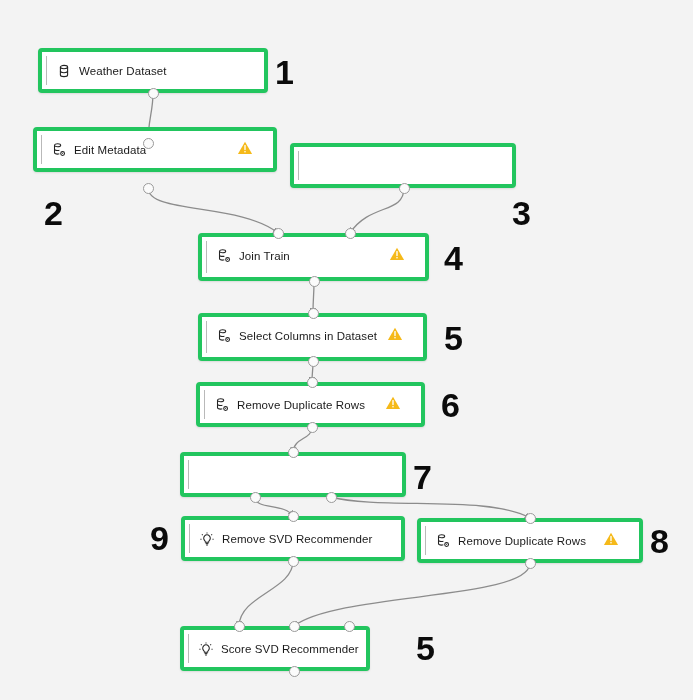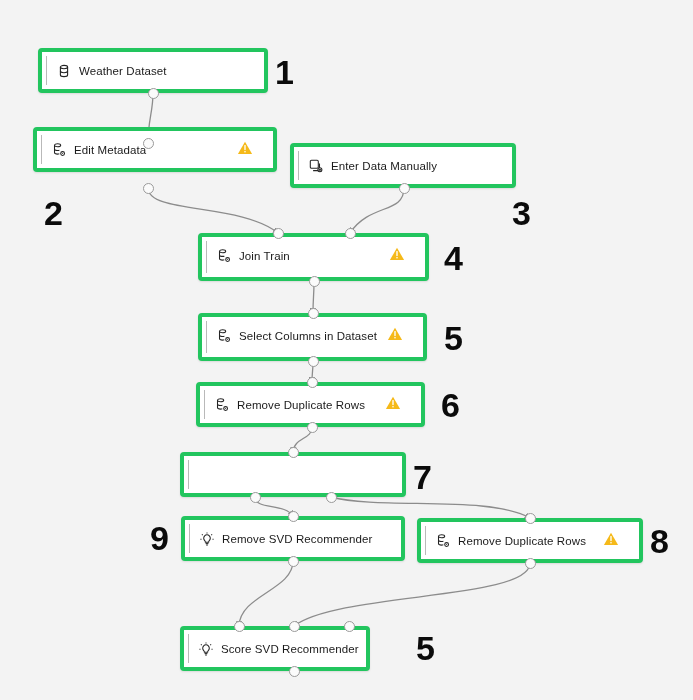--- a/index.html
+++ b/index.html
@@ -147,31 +147,20 @@
           <span class="nlabel">Edit Metadata</span>
         </div>
         <div class="warn"><svg viewBox="0 0 16 16" width="16" height="16">
             <path d="M8 1.8 L15.1 14.1 H0.9 Z" fill="#f5b919"></path>
             <path d="M8 5.6 v4.0" stroke="#ffffff" stroke-width="1.35" stroke-linecap="round"></path>
             <circle cx="8" cy="11.7" r="0.82" fill="#ffffff"></circle>
           </svg></div>
       </div>
       <div class="node" style="left: 290px; top: 143px; width: 226px; height: 45px;">
         <div class="accent"></div>
-        <div class="row">
-          <span style="display: flex; flex: 0 0 16px; margin-right: 7px;">
-            <svg class="nicon" viewBox="0 0 16 16" fill="none" stroke="#242424" stroke-width="1.05" style="margin: 0px;">
-              <rect x="2.3" y="2.3" width="8.0" height="8.0" rx="1.2"></rect>
-              <path d="M5.1 12.6 h5.2 a1.2 1.2 0 0 0 1.2 -1.2 V5.5"></path>
-              <circle cx="11.9" cy="11.7" r="2.0" fill="#ffffff"></circle>
-              <path d="M11.9 10.4 v2.6 M10.6 11.7 h2.6"></path>
-            </svg>
-          </span>
-          <span class="nlabel">Enter Data Manually</span>
-        </div>
       </div>
       <div class="node" style="left: 198px; top: 233px; width: 231px; height: 48px;">
         <div class="accent"></div>
         <div class="row">
           <span style="display: flex; flex: 0 0 16px; margin-right: 7px;">
             <svg class="nicon" viewBox="0 0 16 16" fill="none" stroke="#242424" stroke-width="1.05" style="margin: 0px;">
               <ellipse cx="6.6" cy="3.2" rx="3.1" ry="1.5"></ellipse>
               <path d="M3.5 3.2 V10.6 C3.5 11.4 4.9 12.1 6.6 12.1 C7.2 12.1 7.8 12.0 8.3 11.85"></path>
               <path d="M3.5 6.9 C3.5 7.7 4.9 8.4 6.6 8.4 C7.3 8.4 7.9 8.3 8.4 8.15"></path>
               <circle cx="11.6" cy="11.5" r="1.9"></circle>

